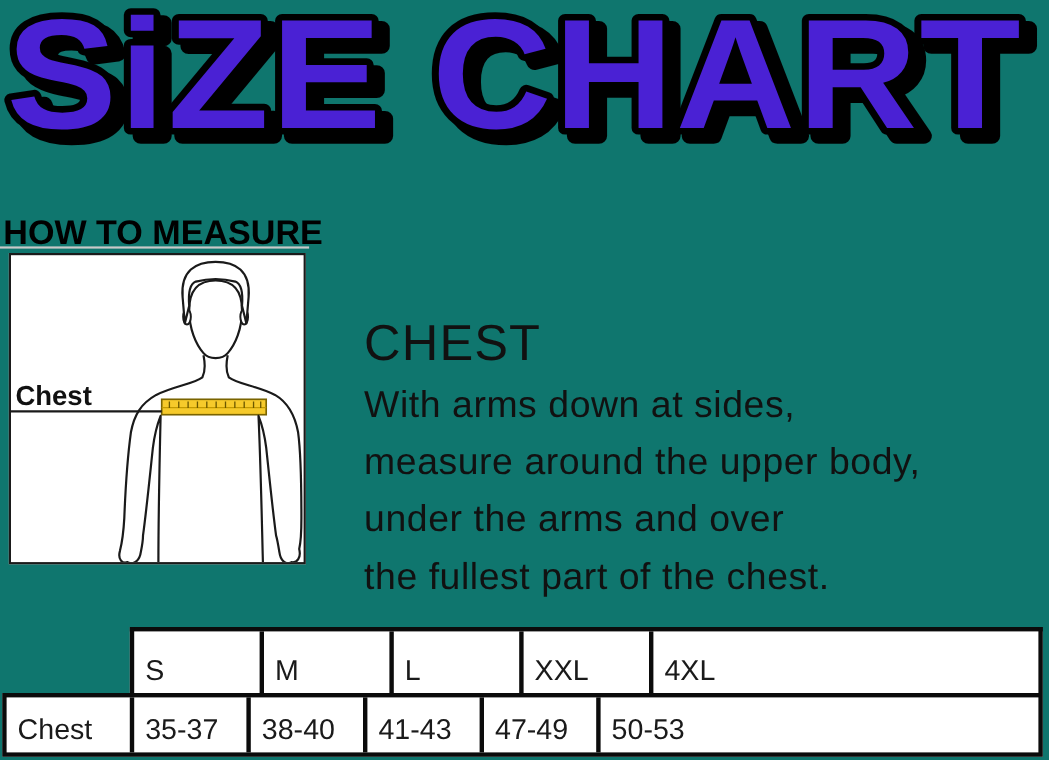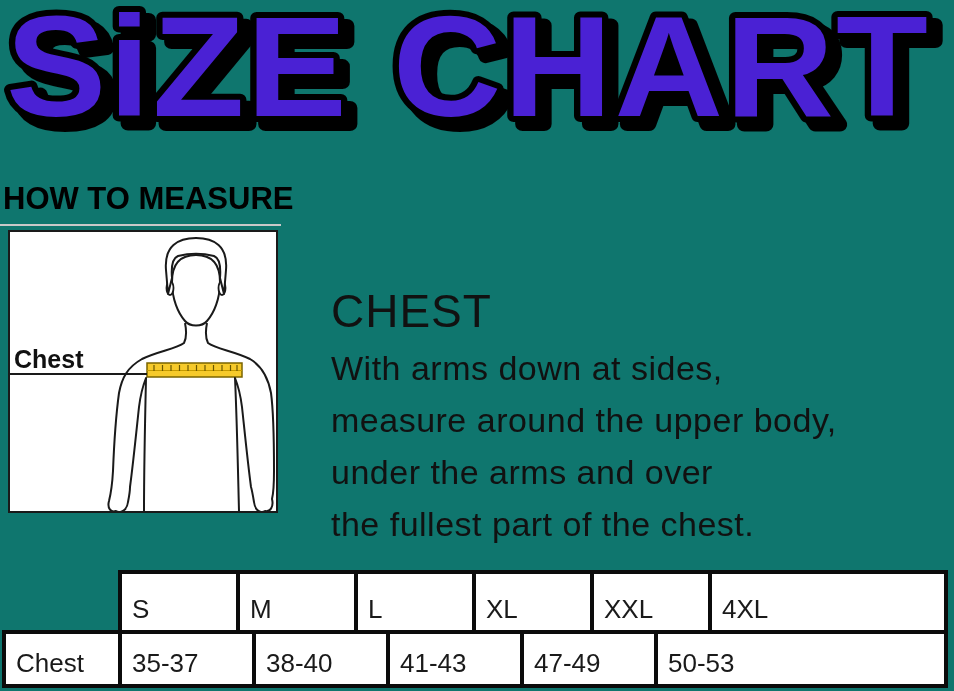--- a/index.html
+++ b/index.html
@@ -4,41 +4,41 @@
 <style>
   html,body{margin:0;padding:0;background:#ffffff;}
   .page{position:relative;width:954px;height:691px;background:#0f766e;overflow:hidden;
         font-family:"Liberation Sans",sans-serif;}
 
   
   .title-svg{position:absolute;left:0;top:0;}
   .bubble{font-family:"Liberation Sans",sans-serif;font-weight:bold;font-size:142px;letter-spacing:2px;}
 
   
-  .htm-heading{position:absolute;left:3px;top:181px;font-size:31px;font-weight:bold;color:#000;}
+  .htm-heading{position:absolute;left:3px;top:194px;font-size:31px;font-weight:bold;color:#000;}
   .htm-underline{position:absolute;left:0;top:224px;width:281px;height:2px;background:#c9c9c9;}
 
   
   .diagram-box{position:absolute;left:8px;top:230px;width:266px;height:279px;border:2px solid #1a1a1a;background:#fff;}
 
   
   .instructions{position:absolute;left:331px;top:288px;width:620px;color:#111;}
   .instructions .chest-heading{font-size:46px;font-weight:normal;margin:0 0 8px 0;letter-spacing:1px;line-height:1.0;}
   .instr-line{font-size:34px;line-height:52px;letter-spacing:0.5px;white-space:nowrap;}
 
   
   .thead-row{position:absolute;left:118px;top:570px;width:830px;height:60px;
              border:4px solid #0b0b0b;border-bottom:none;display:flex;box-sizing:border-box;background:#fff;}
   .tdata-row{position:absolute;left:2px;top:630px;width:946px;height:58px;
              border:4px solid #0b0b0b;display:flex;box-sizing:border-box;background:#fff;}
   .cell{box-sizing:border-box;display:flex;align-items:flex-end;
         padding:0 0 5px 10px;font-size:26px;color:#1a1a1a;}
   .thead-row .cell{width:118px;border-left:4px solid #0b0b0b;}
   .thead-row .cell:first-child{width:114px;border-left:none;}
-  .tdata-row .cell{width:134px;border-left:4px solid #0b0b0b;}
+  .tdata-row .cell{width:106px;border-left:4px solid #0b0b0b;}
   .tdata-row .cell.label{width:112px;border-left:none;}
 </style>
 </head>
 <body>
 
 <div class="page">
 
   <svg class="title-svg" width="954" height="170" viewBox="0 0 954 170">
     <text class="bubble" x="15" y="124" textLength="924" lengthAdjust="spacingAndGlyphs" fill="#000000" stroke="#000000" stroke-width="14" stroke-linejoin="round">SiZE CHART</text>
     <text class="bubble" x="6" y="116" textLength="924" lengthAdjust="spacingAndGlyphs" stroke="#000000" stroke-width="12" stroke-linejoin="round" paint-order="stroke" fill="#4A21D4">SiZE CHART</text>
@@ -111,21 +111,20 @@
     <div class="instr-line">With arms down at sides,</div>
     <div class="instr-line">measure around the upper body,</div>
     <div class="instr-line">under the arms and over</div>
     <div class="instr-line">the fullest part of the chest.</div>
   </div>
 
   <div class="thead-row">
     <div class="cell">S</div>
     <div class="cell">M</div>
     <div class="cell">L</div>
-    <div class="cell">XL</div>
     <div class="cell">XXL</div>
     <div class="cell">4XL</div>
   </div>
 
   <div class="tdata-row">
     <div class="cell label">Chest</div>
     <div class="cell">35-37</div>
     <div class="cell">38-40</div>
     <div class="cell">41-43</div>
     <div class="cell">47-49</div>

